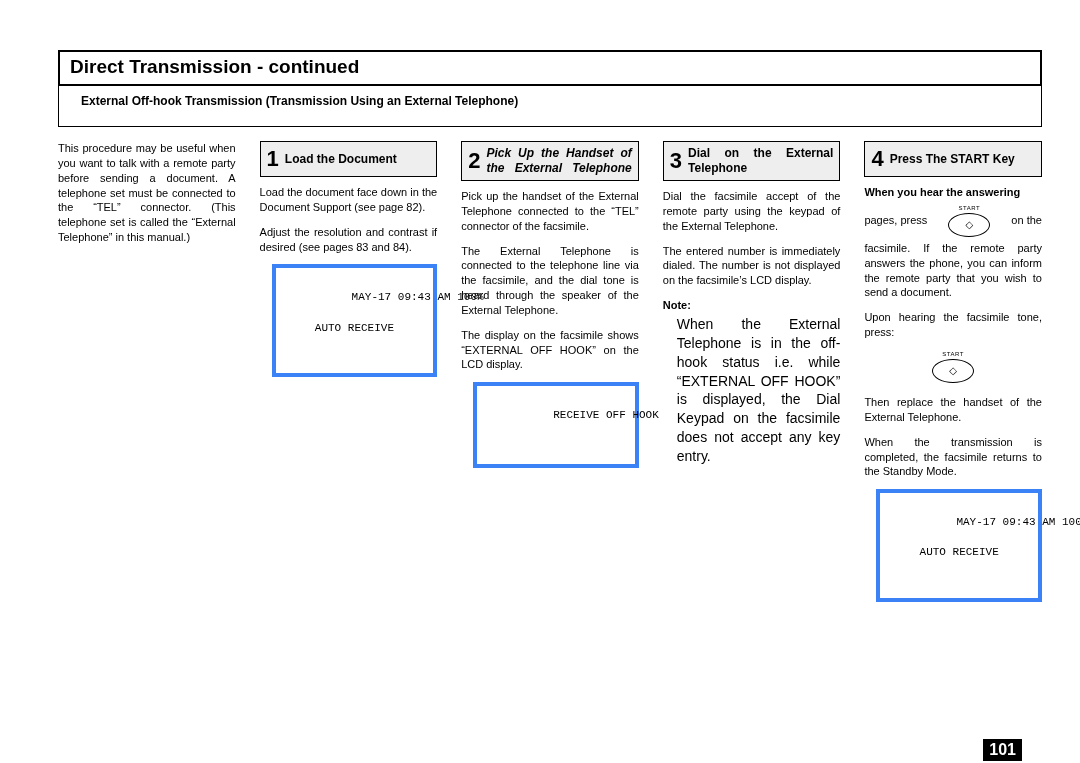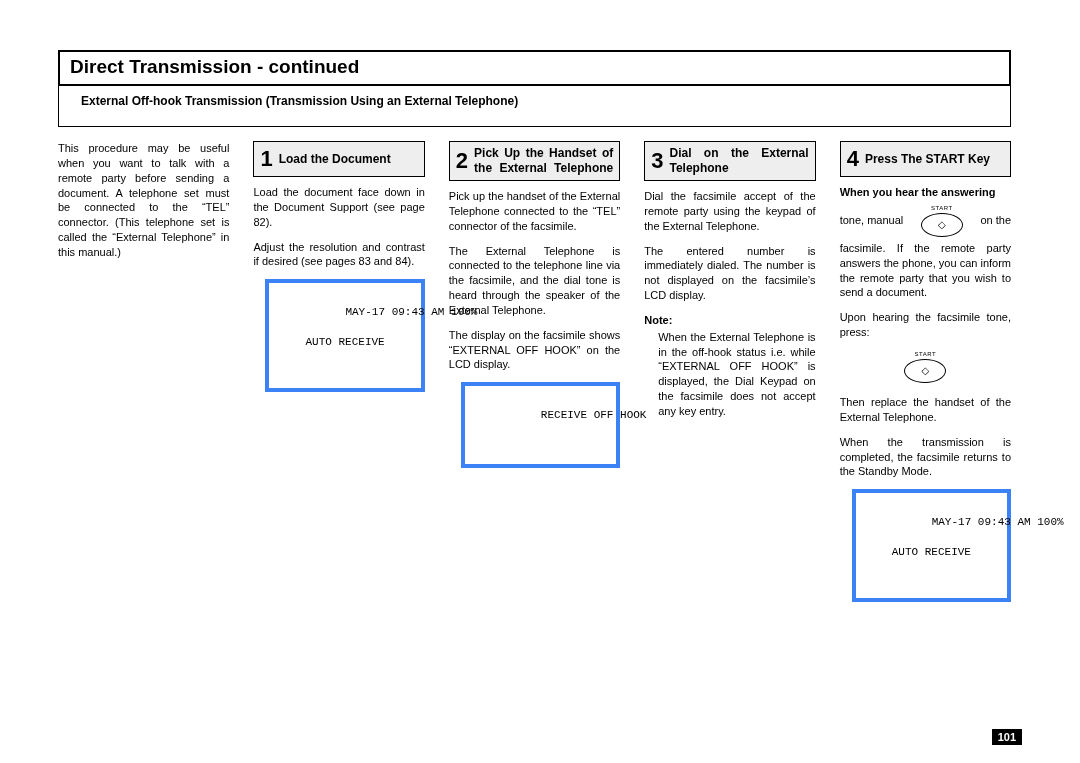--- a/index.html
+++ b/index.html
@@ -6,21 +6,21 @@
     margin: 0;
     padding: 0;
     background: #fff;
     font-family: Arial, Helvetica, sans-serif;
     color: #000;
   }
   .page {
     box-sizing: border-box;
     width: 1080px;
     height: 763px;
-    padding: 50px 69px 20px 58px;
+    padding: 50px 38px 20px 58px;
     position: relative;
   }
   .title-box {
     border: 2px solid #000;
     padding: 4px 10px 6px 10px;
     font-size: 19px;
     font-weight: bold;
   }
   .subtitle-box {
     border: 1px solid #000;
@@ -83,21 +83,21 @@
     text-align: left;
     margin: 6px 0 10px 12px;
   }
   .lcd .c { display:block; text-align:center; }
   .note-label {
     font-weight: bold;
     font-size: 11px;
     margin-bottom: 2px;
   }
   .note-body {
-    font-size: 11px;
+    font-size: 14px;
     line-height: 1.35;
     text-align: justify;
     margin-left: 14px;
   }
   .start-wrap {
     display: inline-block;
     vertical-align: middle;
     text-align: center;
     margin: 0 4px;
   }
@@ -116,24 +116,24 @@
     justify-content: center;
     font-size: 10px;
     line-height: 1;
   }
   .start-block { text-align:center; margin: 4px 0 12px 0; }
   .inline-row { display:flex; align-items:center; justify-content:space-between; gap:4px; }
   .inline-row .txt { font-size:11px; }
   .page-num {
     position: absolute;
     right: 58px;
-    bottom: 18px;
+    bottom: 2px;
     background: #000;
     color: #fff;
-    font-size: 11px;
+    font-size: 16px;
     font-weight: bold;
     padding: 2px 6px;
   }
 </style>
 </head>
 <body>
 
 <div class="page">
 
   <div class="title-box">Direct Transmission - continued</div>
@@ -156,21 +156,21 @@
         <div class="lcd">
           <span>MAY-17 09:43 AM 100%</span>
           <span class="c">AUTO RECEIVE</span>
         </div>
       </div>
     </div>
 
     <div class="col">
       <div class="step-head">
         <span class="step-num">2</span>
-        <span class="step-title" style="text-align:justify; text-align-last:justify;">Pick Up the Handset of the External Telephone</span>
+        <span class="step-title" style="text-align:justify; text-align-last:justify;font-style:italic;">Pick Up the Handset of the External Telephone</span>
       </div>
       <div class="body">
         <p>Pick up the handset of the External Telephone connected to the “TEL” connector of the facsimile.</p>
         <p>The External Telephone is connected to the telephone line via the facsimile, and the dial tone is heard through the speaker of the External Telephone.</p>
         <p>The display on the facsimile shows “EXTERNAL OFF HOOK” on the LCD display.</p>
         <div class="lcd" style="padding-bottom:26px;">
           <span>RECEIVE OFF HOOK</span>
         </div>
       </div>
     </div>
@@ -189,21 +189,21 @@
     </div>
 
     <div class="col">
       <div class="step-head">
         <span class="step-num">4</span>
         <span class="step-title">Press The START Key</span>
       </div>
       <div class="body">
         <p style="margin-bottom:4px;font-weight:bold;">When you hear the answering</p>
         <div class="inline-row" style="margin-bottom:4px;">
-          <span class="txt">tone, manual</span>
+          <span class="txt">pages, press</span>
           <span class="start-wrap">
             <div class="start-label">START</div>
             <div class="start-btn">◇</div>
           </span>
           <span class="txt">on the</span>
         </div>
         <p>facsimile. If the remote party answers the phone, you can inform the remote party that you wish to send a document.</p>
         <p>Upon hearing the facsimile tone, press:</p>
         <div class="start-block">
           <span class="start-wrap">

